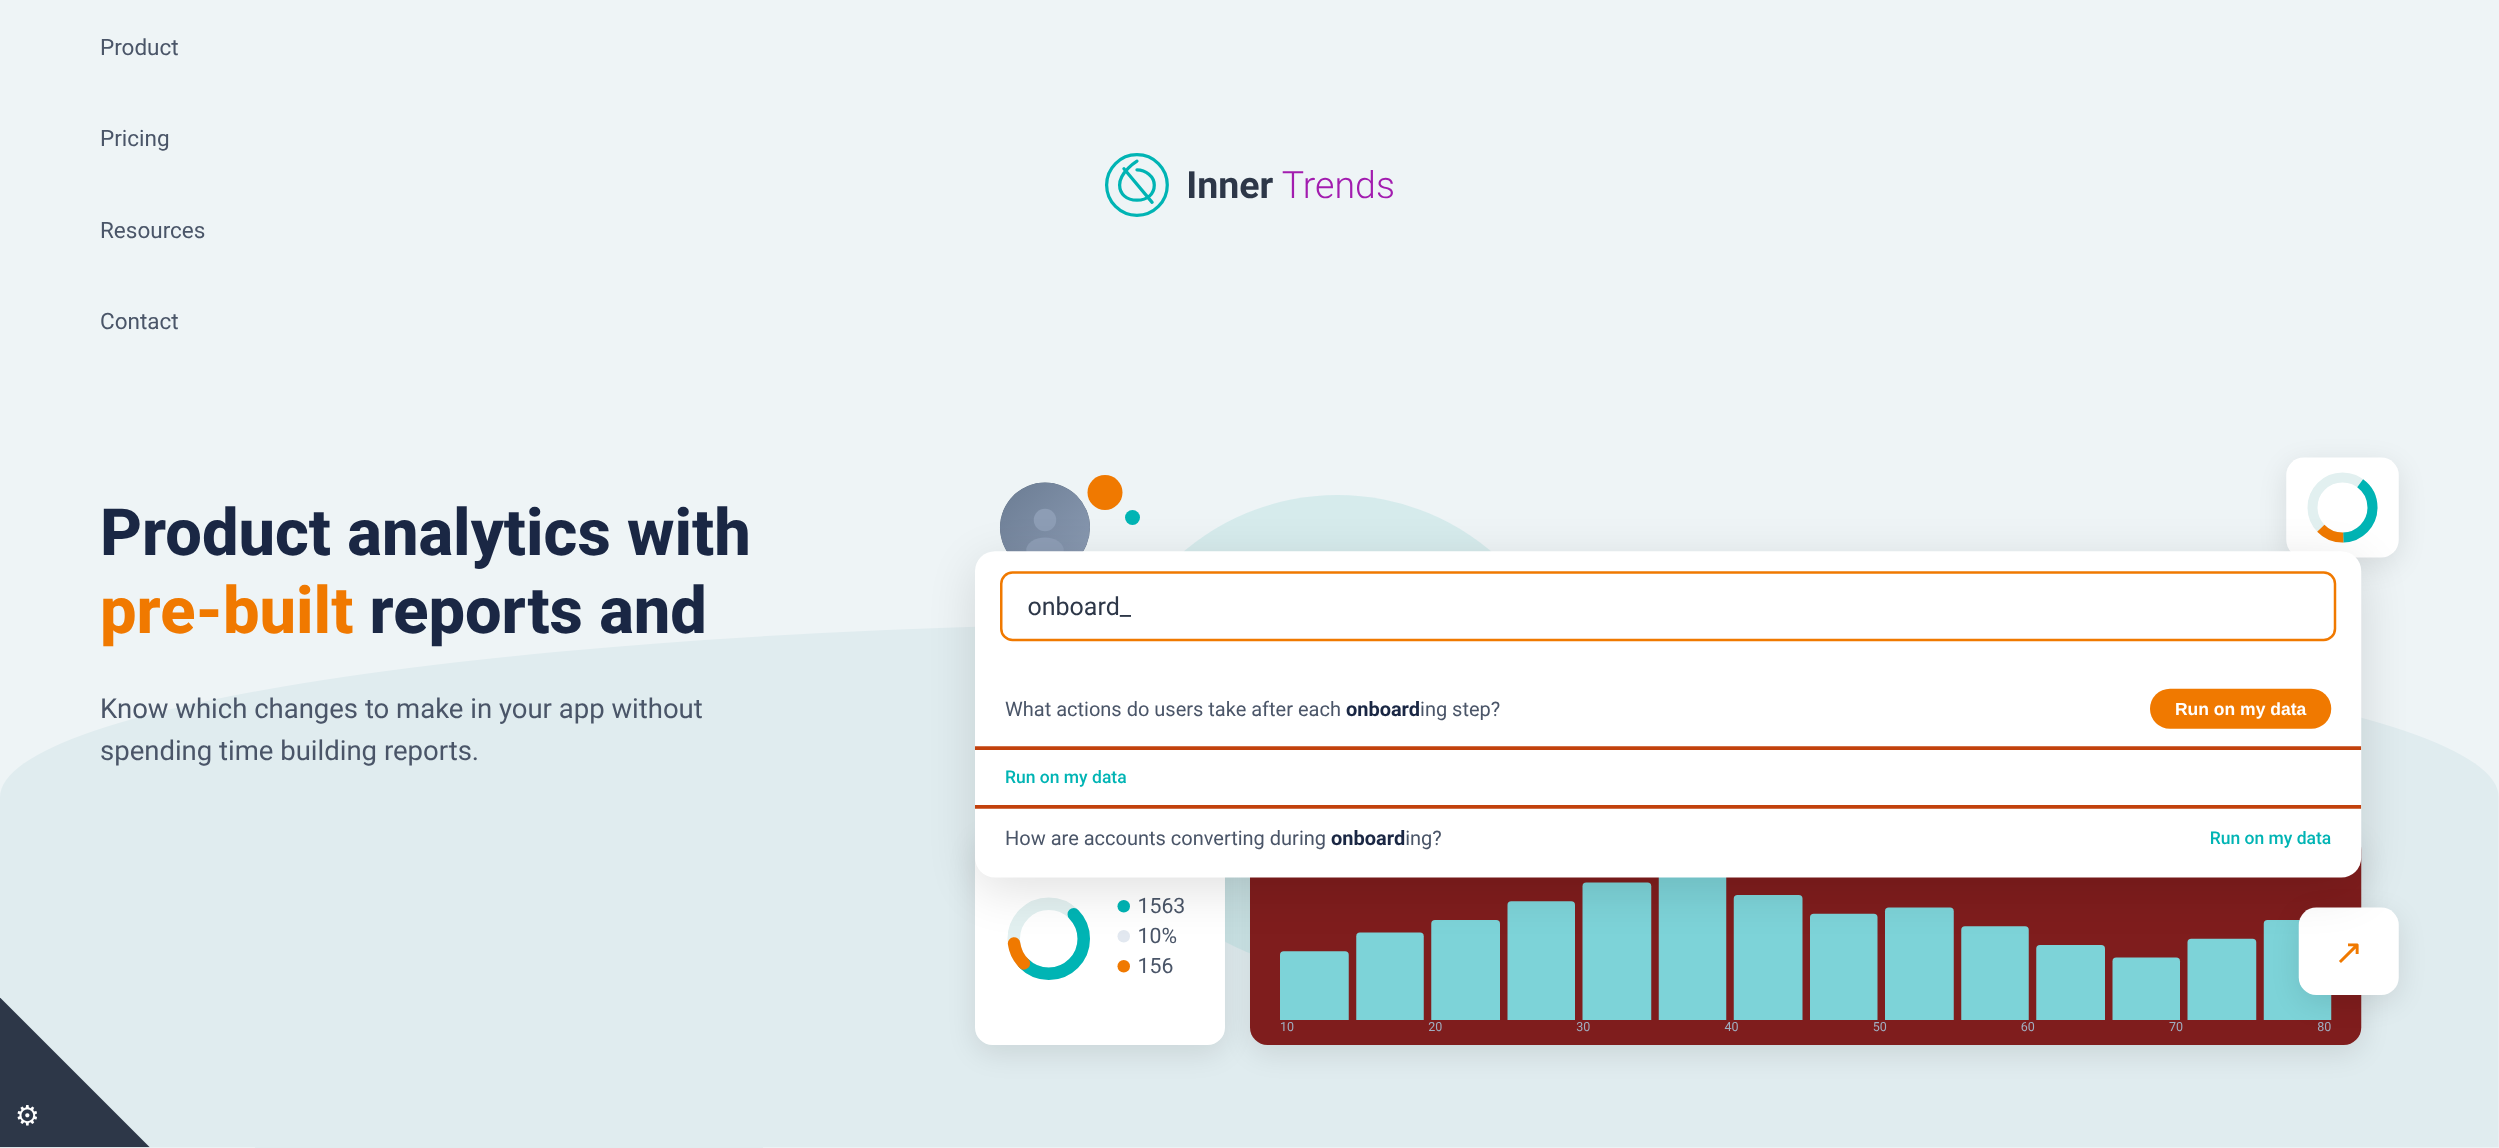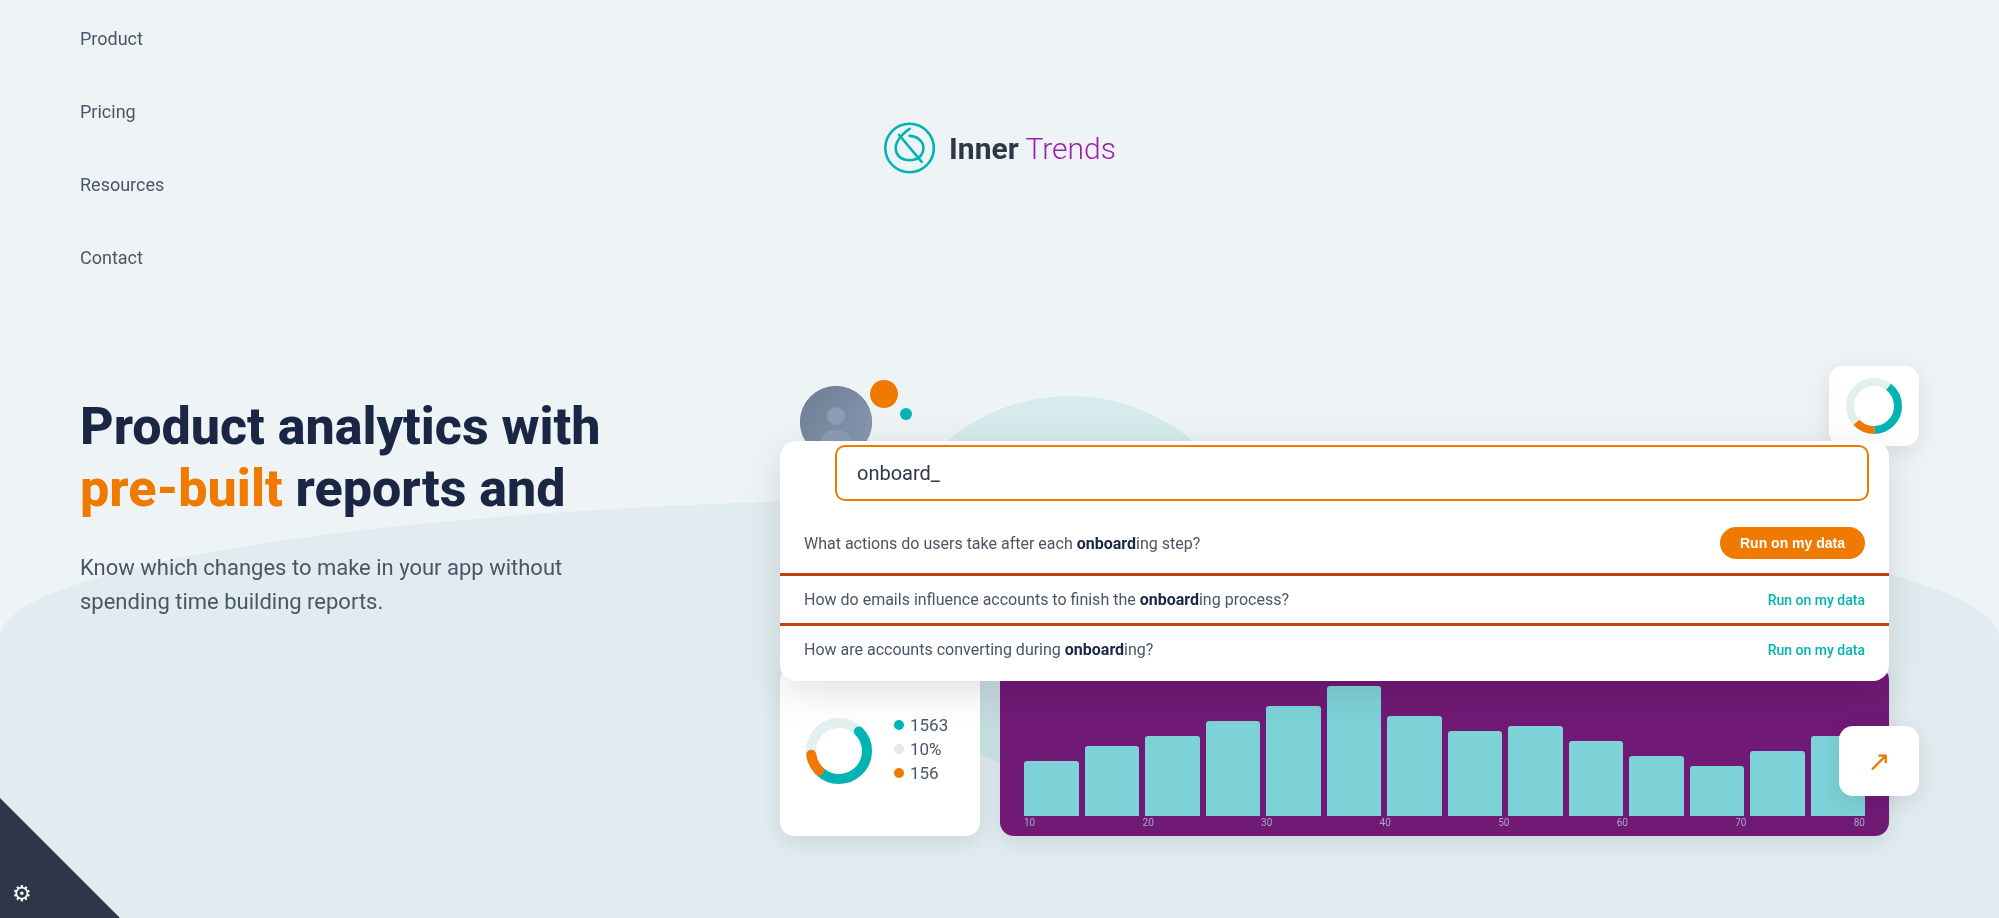--- a/index.html
+++ b/index.html
@@ -190,22 +190,21 @@
       left: 0;
       right: 30px;
       background: white;
       border-radius: 16px;
       box-shadow: 0 10px 40px rgba(0,0,0,0.12);
       z-index: 12;
       overflow: hidden;
     }
 
     .search-input-row {
-      padding: 4px 20px;
-      margin-left: 35px;
+      padding: 16px 20px;
     }
 
     .search-input-box {
       width: 100%;
       border: 2px solid #f07900;
       border-radius: 10px;
       padding: 14px 20px;
       font-size: 20px;
       color: #2d3748;
       outline: none;
@@ -295,21 +294,21 @@
       margin-bottom: 4px;
     }
 
     .legend-dot {
       width: 10px;
       height: 10px;
       border-radius: 50%;
     }
 
     .bar-chart-area {
-      background: #701a75;
+      background: #7f1d1d;
       border-radius: 14px;
       box-shadow: 0 6px 24px rgba(0,0,0,0.1);
       padding: 20px 24px;
       flex: 1;
       display: flex;
       align-items: flex-end;
       gap: 6px;
       position: relative;
     }
 
@@ -458,23 +457,20 @@
       <div class="search-results">
 
         <div class="search-result-item">
           <span class="result-text">
             What actions do users take after each <em>onboard</em>ing step?
           </span>
           <button class="run-btn-orange">Run on my data</button>
         </div>
 
         <div class="search-result-item">
-          <span class="result-text">
-            How do emails influence accounts to finish the <em>onboard</em>ing process?
-          </span>
           <span class="run-link-teal">Run on my data</span>
         </div>
 
         <div class="search-result-item">
           <span class="result-text">
             How are accounts converting during <em>onboard</em>ing?
           </span>
           <span class="run-link-teal">Run on my data</span>
         </div>
       </div>

